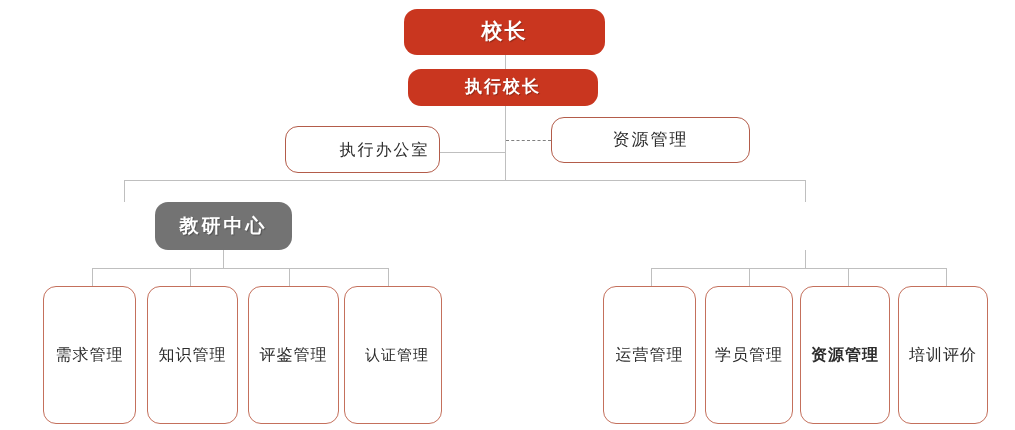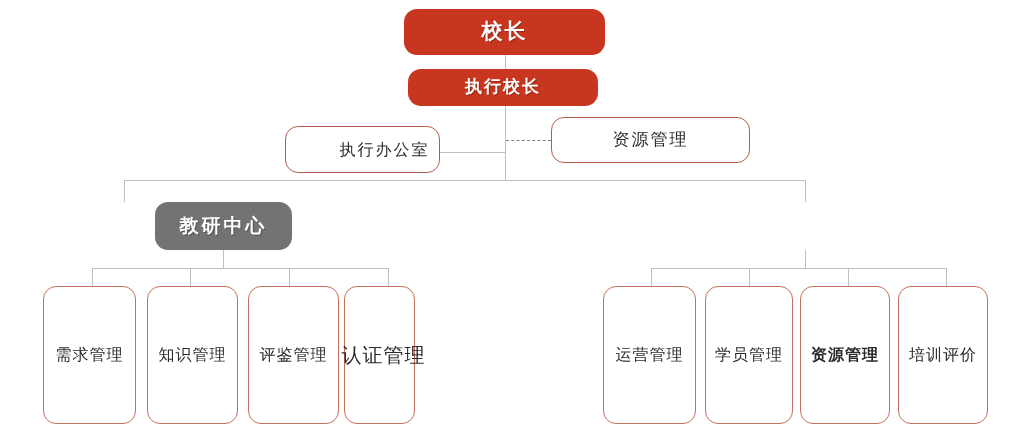--- a/index.html
+++ b/index.html
@@ -119,20 +119,20 @@
   <div class="node node-outline" style="left:285px; top:126px; width:155px; height:47px; font-size:16px;padding-left:44px;">执行办公室</div>
 
   <div class="node node-outline" style="left:551px; top:117px; width:199px; height:46px; font-size:17px;">资源管理</div>
 
   <div class="node node-center" style="left:155px; top:202px; width:137px; height:48px; font-size:19px;">教研中心</div>
 
 
   <div class="node node-leaf" style="left:43px; top:286px; width:93px; height:138px; font-size:16px;">需求管理</div>
   <div class="node node-leaf" style="left:147px; top:286px; width:91px; height:138px; font-size:16px;">知识管理</div>
   <div class="node node-leaf" style="left:248px; top:286px; width:91px; height:138px; font-size:16px;">评鉴管理</div>
-  <div class="node node-leaf" style="left:344px; top:286px; width:71px; height:138px; font-size:20px;padding-left:8px;">认证管理</div>
+  <div class="node node-leaf" style="left:344px; top:286px; width:98px; height:138px; font-size:15px;padding-left:8px;">认证管理</div>
 
   <div class="node node-leaf" style="left:603px; top:286px; width:93px; height:138px; font-size:16px;">运营管理</div>
   <div class="node node-leaf" style="left:705px; top:286px; width:88px; height:138px; font-size:16px;">学员管理</div>
   <div class="node node-leaf" style="left:800px; top:286px; width:90px; height:138px; font-size:16px;font-weight:bold;">资源管理</div>
   <div class="node node-leaf" style="left:898px; top:286px; width:90px; height:138px; font-size:16px;">培训评价</div>
 
 </div>
 
 </body></html>

